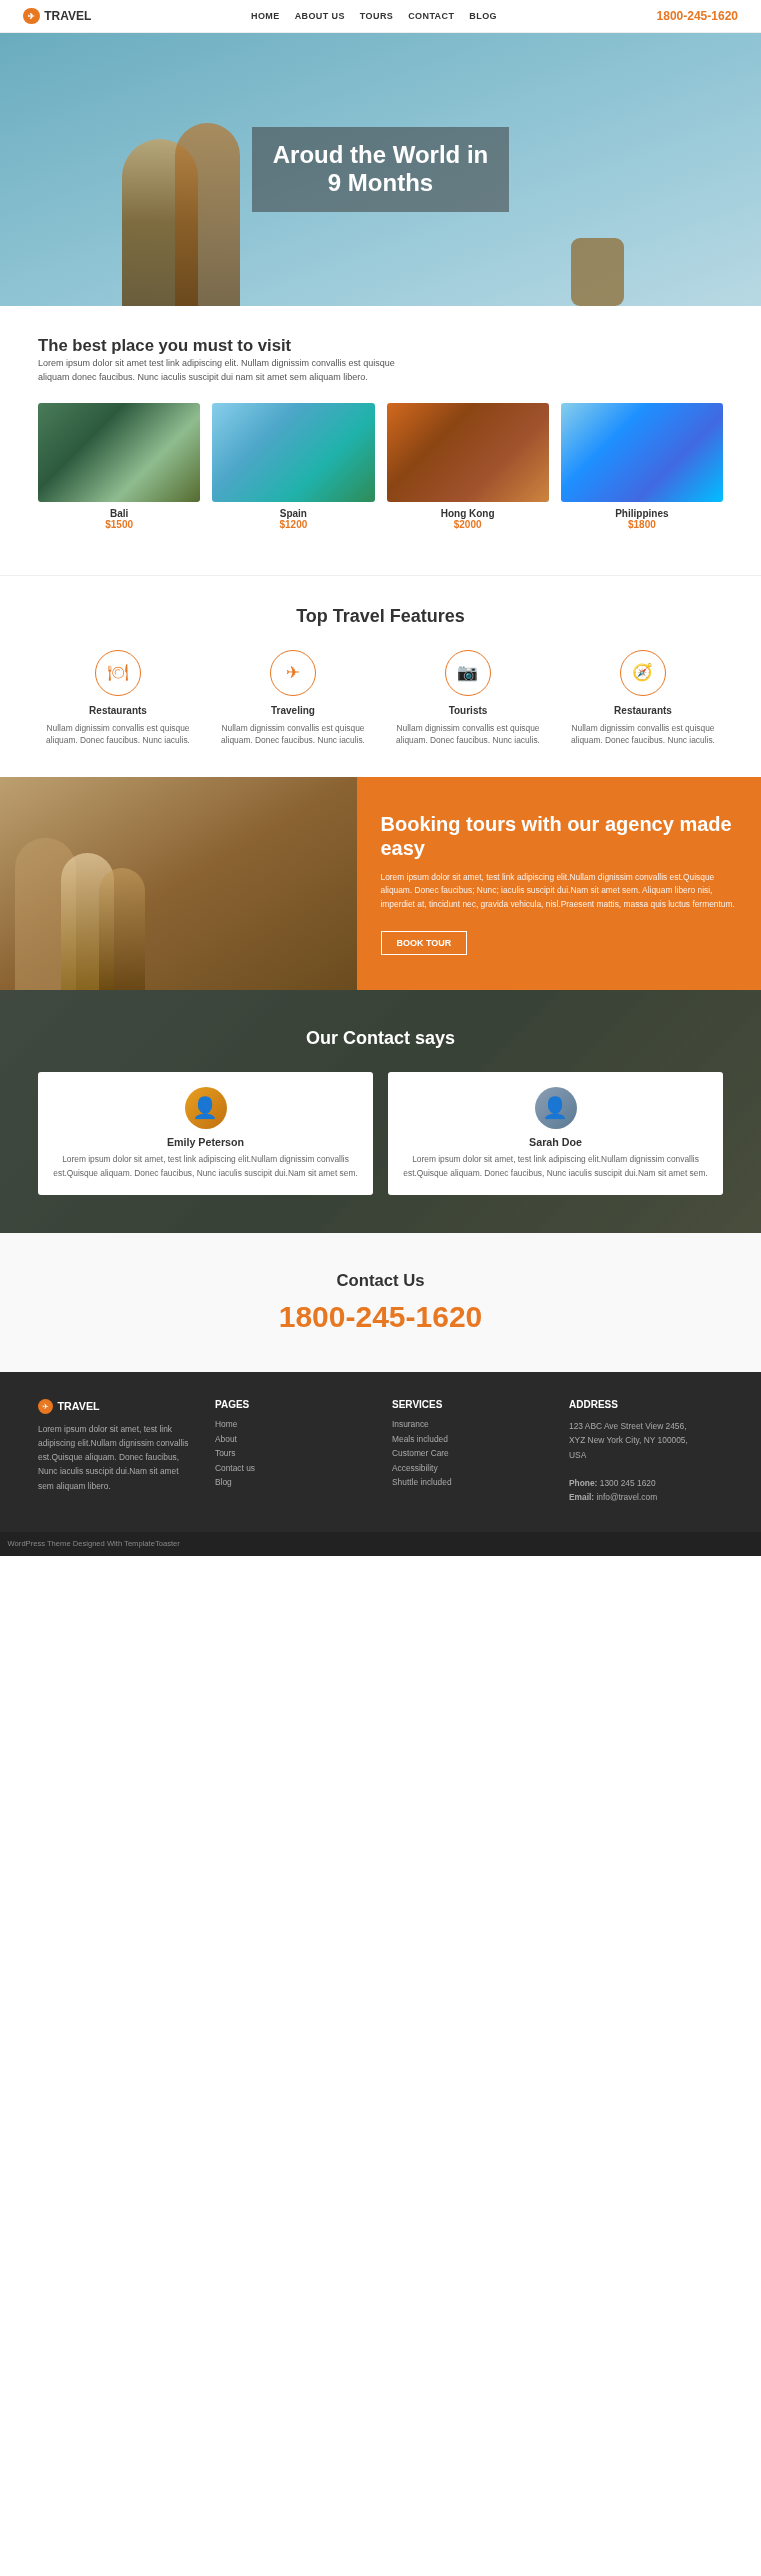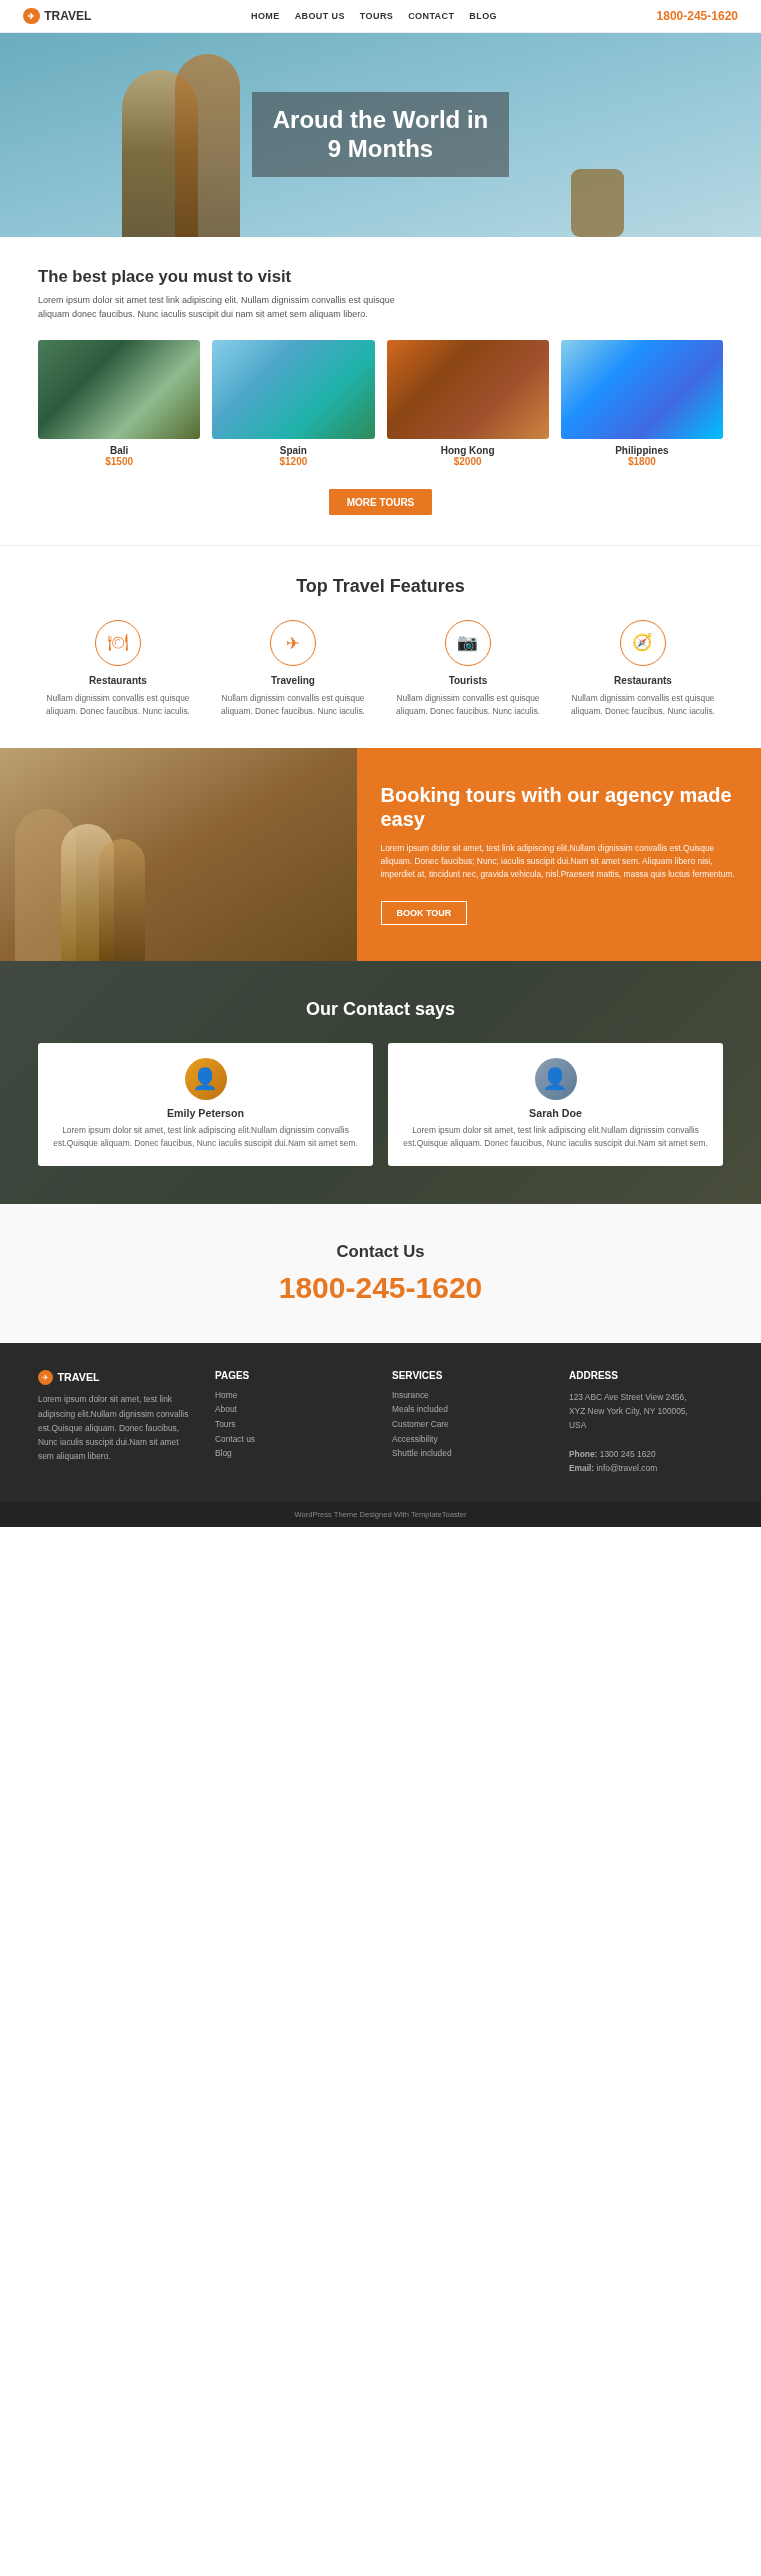--- a/index.html
+++ b/index.html
@@ -11,37 +11,37 @@
       padding: 7.6px 23px; background: #fff; border-bottom: 0.8px solid #eee;
     }
     .logo { display: flex; align-items: center; gap: 4.6px; font-weight: bold; font-size: 12px; color: #333; }
     .logo-icon { width: 16.7px; height: 16.7px; background: #e87722; border-radius: 50%; display: flex; align-items: center; justify-content: center; color: #fff; font-size: 8.4px; font-weight: bold; }
     .nav { display: flex; gap: 15px; }
     .nav a { text-decoration: none; color: #333; font-size: 9px; font-weight: 600; letter-spacing: 0.4px; }
     .phone { color: #e87722; font-weight: bold; font-size: 12px; }
 
     
     .hero {
-      position: relative; width: 100%; height: 204px;
+      position: relative; width: 100%; height: 273px;
       background: linear-gradient(135deg, #5a9db5 0%, #7bbfcf 30%, #a8d4de 60%, #c2dfe8 100%);
       display: flex; align-items: center; justify-content: center; overflow: hidden;
     }
     .hero-bg {
       position: absolute; top: 0; left: 0; width: 100%; height: 100%;
       background: linear-gradient(to bottom right, #6aacbe, #8fc4d4, #b8d9e4);
     }
     .hero-overlay {
       position: absolute; background: rgba(60,60,60,0.55);
       padding: 13.7px 21px; text-align: center; z-index: 2;
     }
     .hero-title { color: #fff; font-size: 24px; font-weight: bold; line-height: 1.2; }
 
     
     .section { padding: 30px 38px; }
-    .section-title { font-size: 16.7px; font-weight: bold; margin-bottom: 6px; }
+    .section-title { font-size: 16.7px; font-weight: bold; }
     .section-desc { font-size: 9px; color: #555; line-height: 1.6; margin-bottom: 18px; max-width: 381px; }
 
     .destinations-grid { display: flex; gap: 12px; margin-bottom: 15px; }
     .dest-card { flex: 1; text-align: center; }
     .dest-img {
       width: 100%; height: 99px; border-radius: 3px; margin-bottom: 6px;
       background-size: cover; background-position: center;
     }
     .dest-img.bali { background: linear-gradient(135deg, #4a7c59, #2d5a3d, #8fbc8f, #556b2f); }
     .dest-img.spain { background: linear-gradient(135deg, #87ceeb, #4da6c8, #20b2aa, #2e8b57); }
@@ -123,21 +123,21 @@
     
     .footer { background: #2a2a2a; color: #ccc; padding: 27px 38px; display: flex; gap: 23px; }
     .footer-col { flex: 1; }
     .footer-logo { display: flex; align-items: center; gap: 4.6px; margin-bottom: 7.6px; }
     .footer-logo-icon { width: 15px; height: 15px; background: #e87722; border-radius: 50%; display: flex; align-items: center; justify-content: center; color: #fff; font-size: 7.6px; }
     .footer-logo-text { color: #fff; font-weight: bold; font-size: 10.7px; }
     .footer-col-title { color: #fff; font-weight: bold; font-size: 10px; margin-bottom: 9px; }
     .footer-text { font-size: 8.4px; line-height: 1.7; color: #aaa; }
     .footer-link { display: block; font-size: 8.4px; color: #aaa; text-decoration: none; margin-bottom: 4.6px; }
     .footer-address { font-size: 8.4px; color: #aaa; line-height: 1.7; }
-    .footer-bottom { background: #222; text-align: center; padding: 7.6px; font-size: 7.6px; color: #888; }
+    .footer-bottom { background: #222; padding: 7.6px; font-size: 7.6px; color: #888; }
 
     .divider { border: none; border-top: 0.8px solid #eee; margin: 0; }
 
     
     .hero-people-wrap {
       position: absolute; bottom: 0; left: 0; width: 100%; height: 100%;
       z-index: 1; pointer-events: none;
     }
   </style>
 </head>
@@ -191,23 +191,20 @@
     <div class="dest-card">
       <div class="dest-img hongkong"></div>
       <div class="dest-name">Hong Kong</div>
       <div class="dest-price">$2000</div>
     </div>
     <div class="dest-card">
       <div class="dest-img philippines"></div>
       <div class="dest-name">Philippines</div>
       <div class="dest-price">$1800</div>
     </div>
-  </div>
-  <div class="center">
-    <button class="btn-orange">MORE TOURS</button>
   </div>
 </section>
 
 <hr class="divider">
 
 <section class="features-section">
   <h2 class="section-title">Top Travel Features</h2>
   <div class="features-grid">
     <div class="feature-item">
       <div class="feature-icon">🍽</div>

